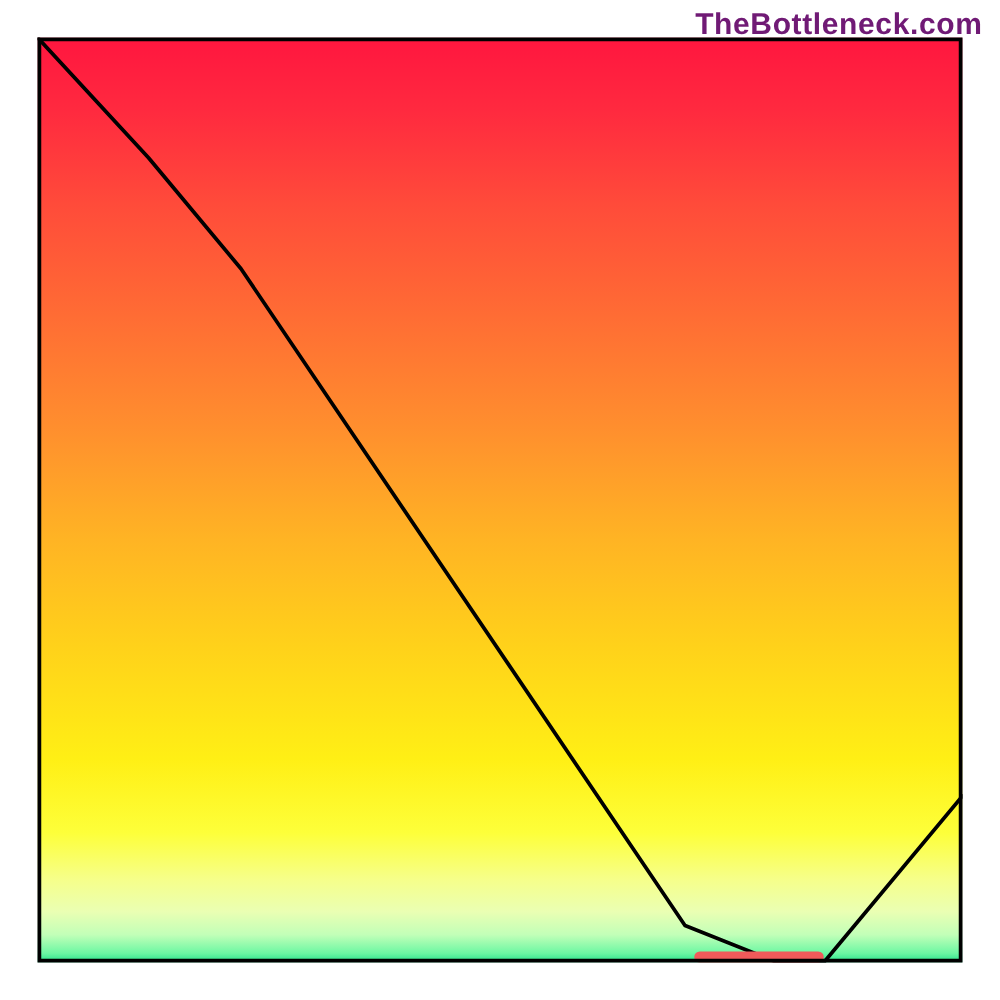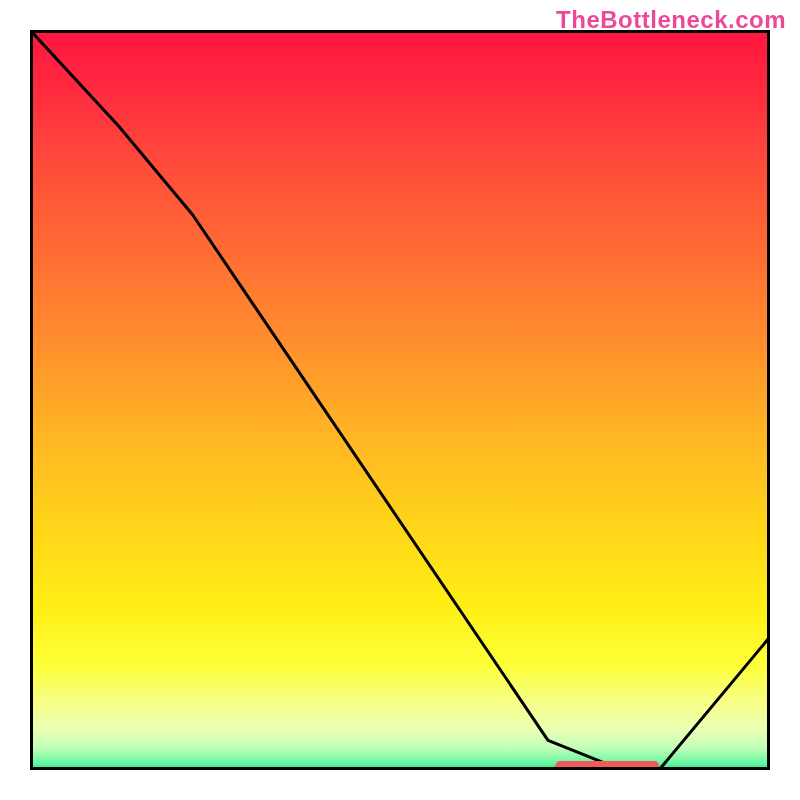--- a/index.html
+++ b/index.html
@@ -10,21 +10,21 @@
     background: #ffffff;
     overflow: hidden;
   }
   .attribution {
     position: absolute;
     top: 6px;
     right: 14px;
     font-family: Arial, Helvetica, sans-serif;
     font-size: 24px;
     font-weight: bold;
-    color: #ec4899;
+    color: #701a75;
     letter-spacing: 0.5px;
   }
   .plot-area {
     position: absolute;
     left: 30px;
     top: 30px;
     width: 740px;
     height: 740px;
   }
 </style>

